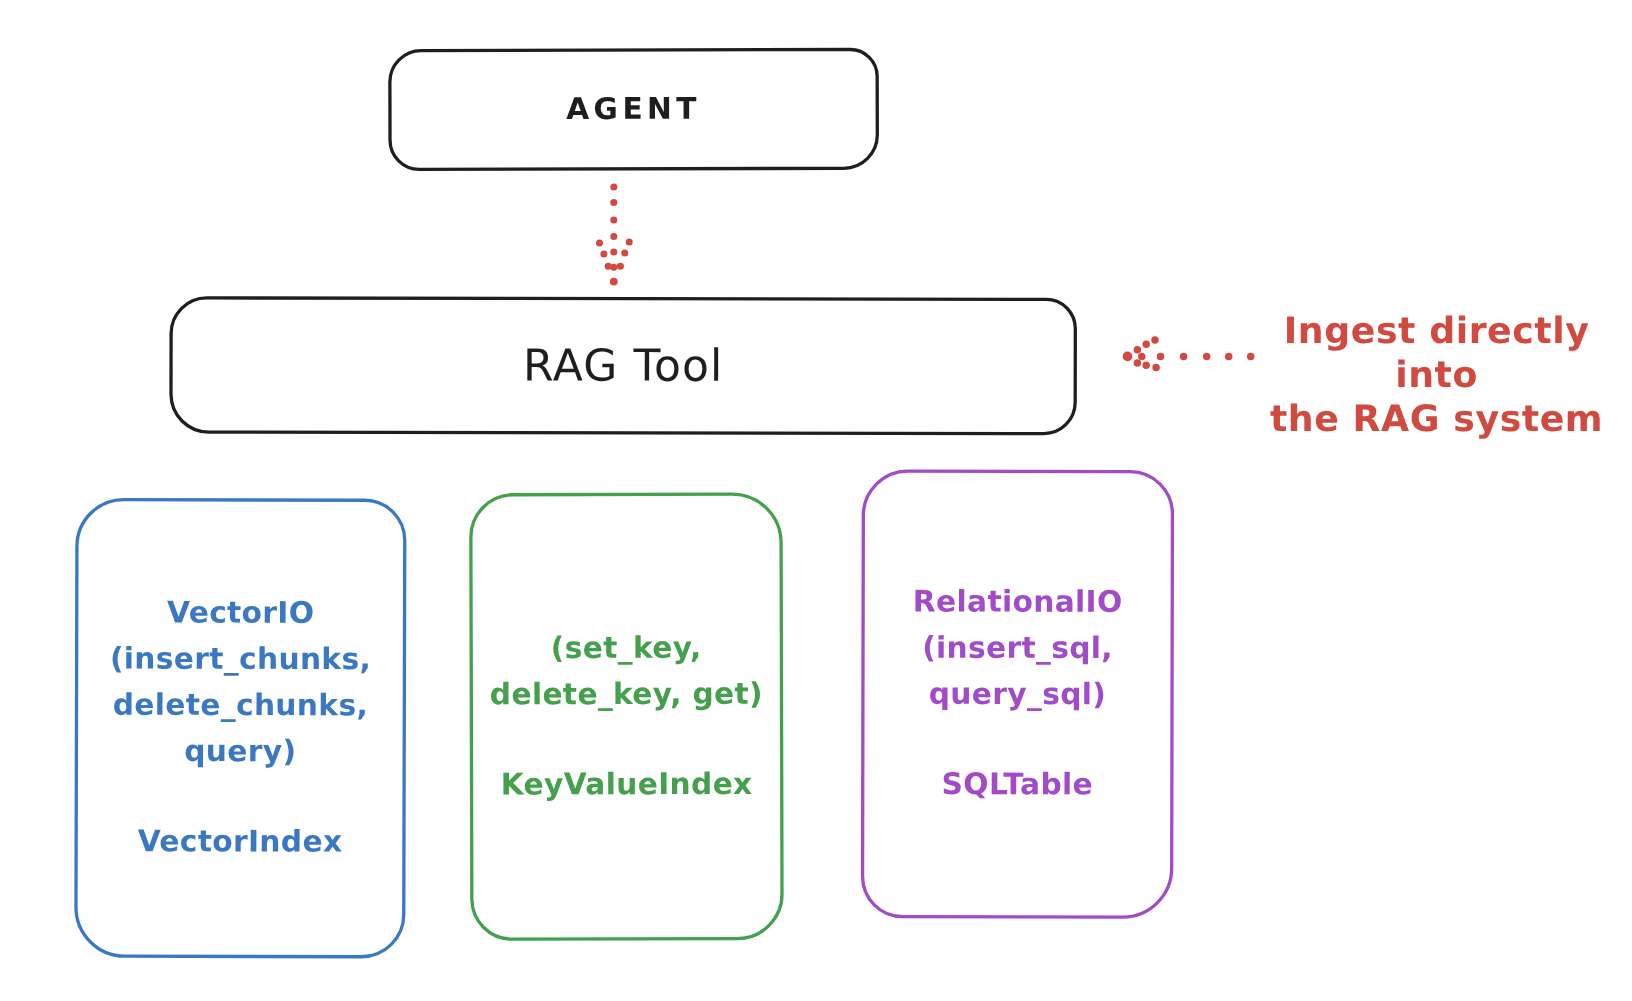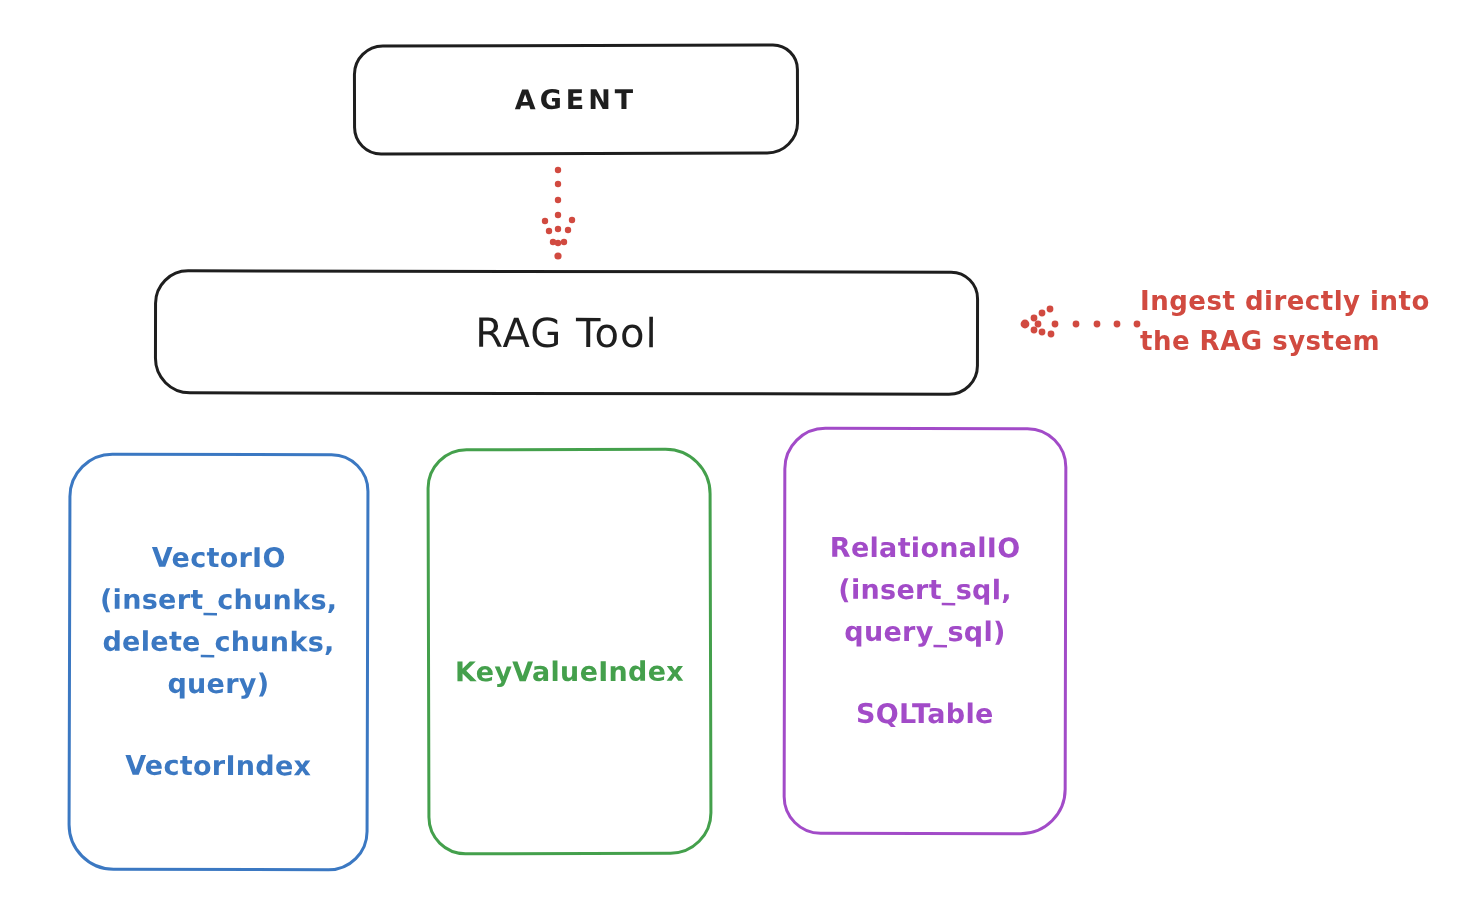--- a/index.html
+++ b/index.html
@@ -36,22 +36,22 @@
     display:flex;align-items:center;justify-content:center;
     transform:rotate(0.1deg);
   }
   .ragtool-label{
     color:var(--ink);font-size:40px;font-weight:400;letter-spacing:1px;
   }
 
   
   .annotation{
     position:absolute;left:1140px;top:281px;width:332px;
-    color:var(--red);font-size:26px;font-weight:700;
-    line-height:40px;letter-spacing:0.5px;
+    color:var(--red);font-size:33px;font-weight:700;
+    text-align:center;line-height:40px;letter-spacing:0.5px;
   }
 
   
   .storage-box{
     border-width:3.6px;border-style:solid;
     display:flex;align-items:center;justify-content:center;
     text-align:center;
   }
   .storage-box .lines{font-size:27px;font-weight:600;line-height:42px;letter-spacing:0.3px;}
   .storage-box .index-label{margin-top:40px;}
@@ -135,20 +135,22 @@
       <div>VectorIO</div>
       <div>(insert_chunks,</div>
       <div>delete_chunks,</div>
       <div>query)</div>
       <div class="index-label">VectorIndex</div>
     </div>
   </div>
 
   <div class="box storage-box box-green">
     <div class="lines">
+      <div>(set_key,</div>
+      <div>delete_key, get)</div>
       <div class="index-label">KeyValueIndex</div>
     </div>
   </div>
 
   <div class="box storage-box box-purple">
     <div class="lines">
       <div>RelationalIO</div>
       <div>(insert_sql,</div>
       <div>query_sql)</div>
       <div class="index-label">SQLTable</div>

